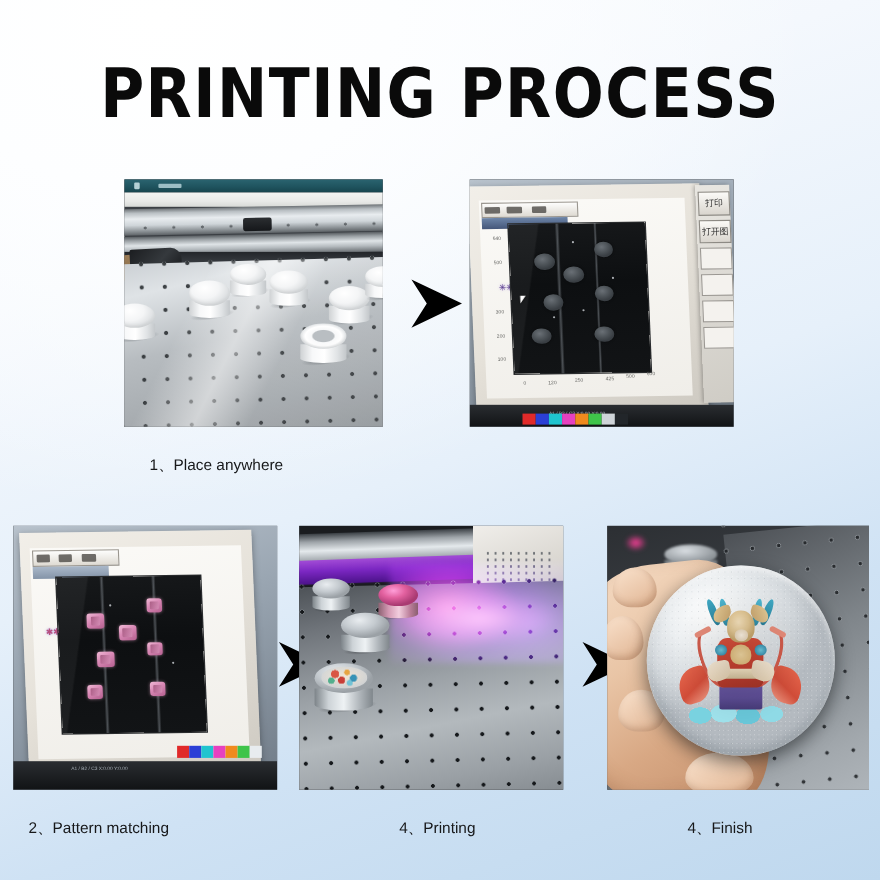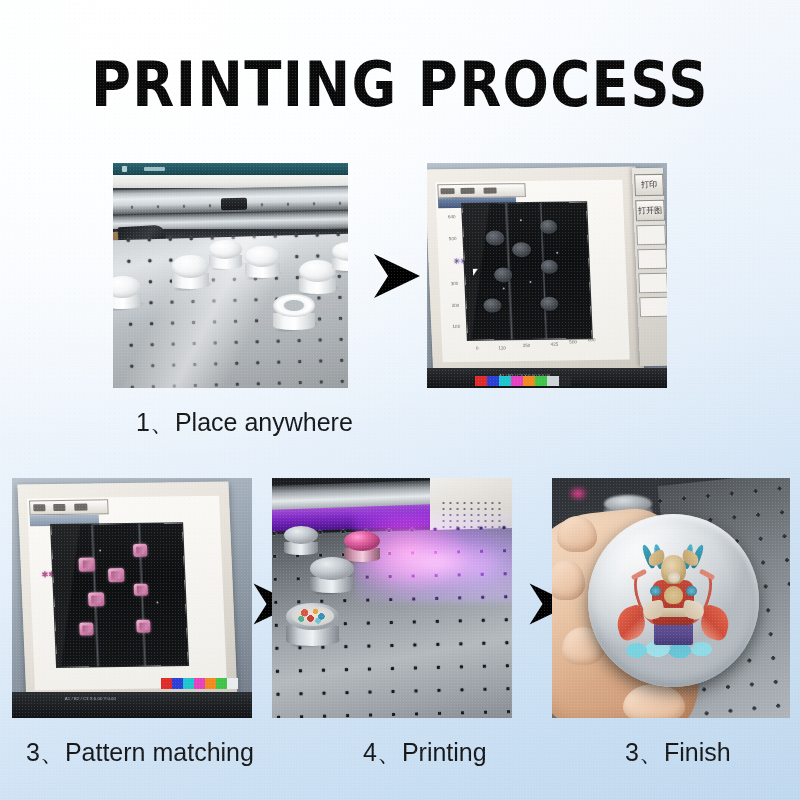--- a/index.html
+++ b/index.html
@@ -56,21 +56,21 @@
   .photo {
     position: absolute;
     overflow: hidden;
     background: #3b3f44;
   }
   .photo .scene { position: absolute; inset: 0; }
 
   
   .caption {
     position: absolute;
-    font-size: 25px;
+    font-size: 14px;
     line-height: 24px;
     color: #17181a;
     white-space: nowrap;
     font-family: "Liberation Sans", sans-serif;
   }
 
   
   .arrow { position: absolute; }
   .arrow svg { display: block; }
 
@@ -841,17 +841,17 @@
           <div class="a-horn-l"></div>
           <div class="a-horn-r"></div>
           <div class="a-head"></div>
           <div class="a-snout"></div>
           <div class="art5-ink"></div>
         </div>
       </div>
     </div>
   </div>
 
-  <div class="caption" style="left:26px; top:740px;">3、Pattern matching</div>
+  <div class="caption" style="left:26px; top:740px;">2、Pattern matching</div>
   <div class="caption" style="left:363px; top:740px;">4、Printing</div>
-  <div class="caption" style="left:625px; top:740px;">3、Finish</div>
+  <div class="caption" style="left:625px; top:740px;">4、Finish</div>
 
 </div>
 
 </body></html>

